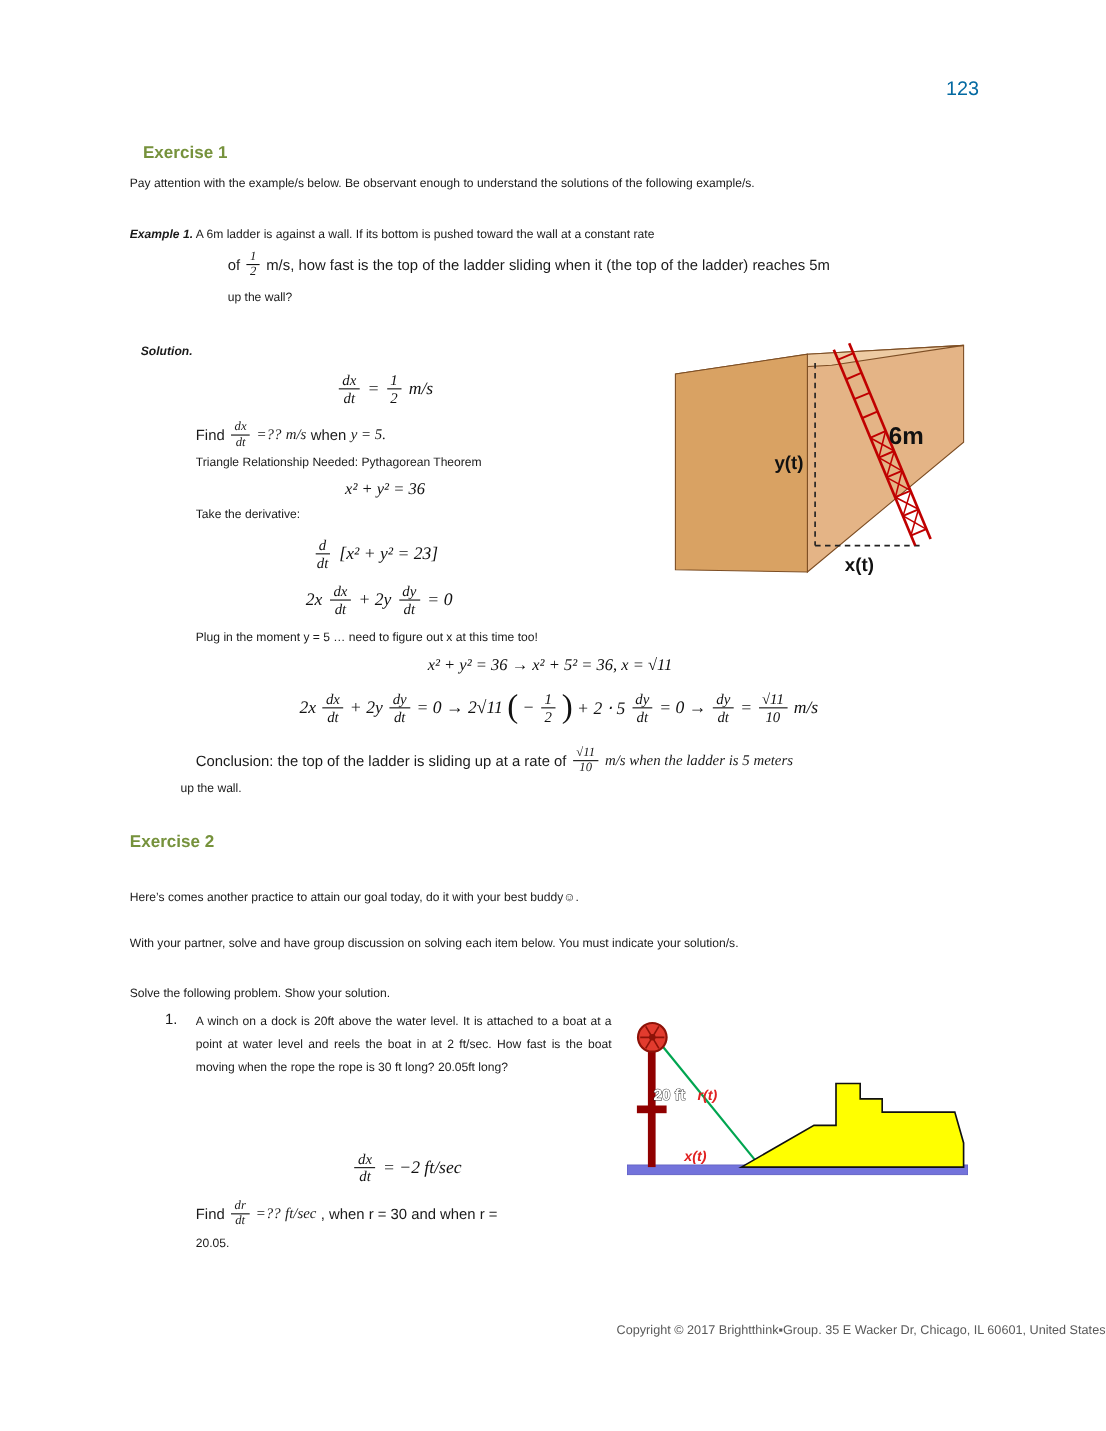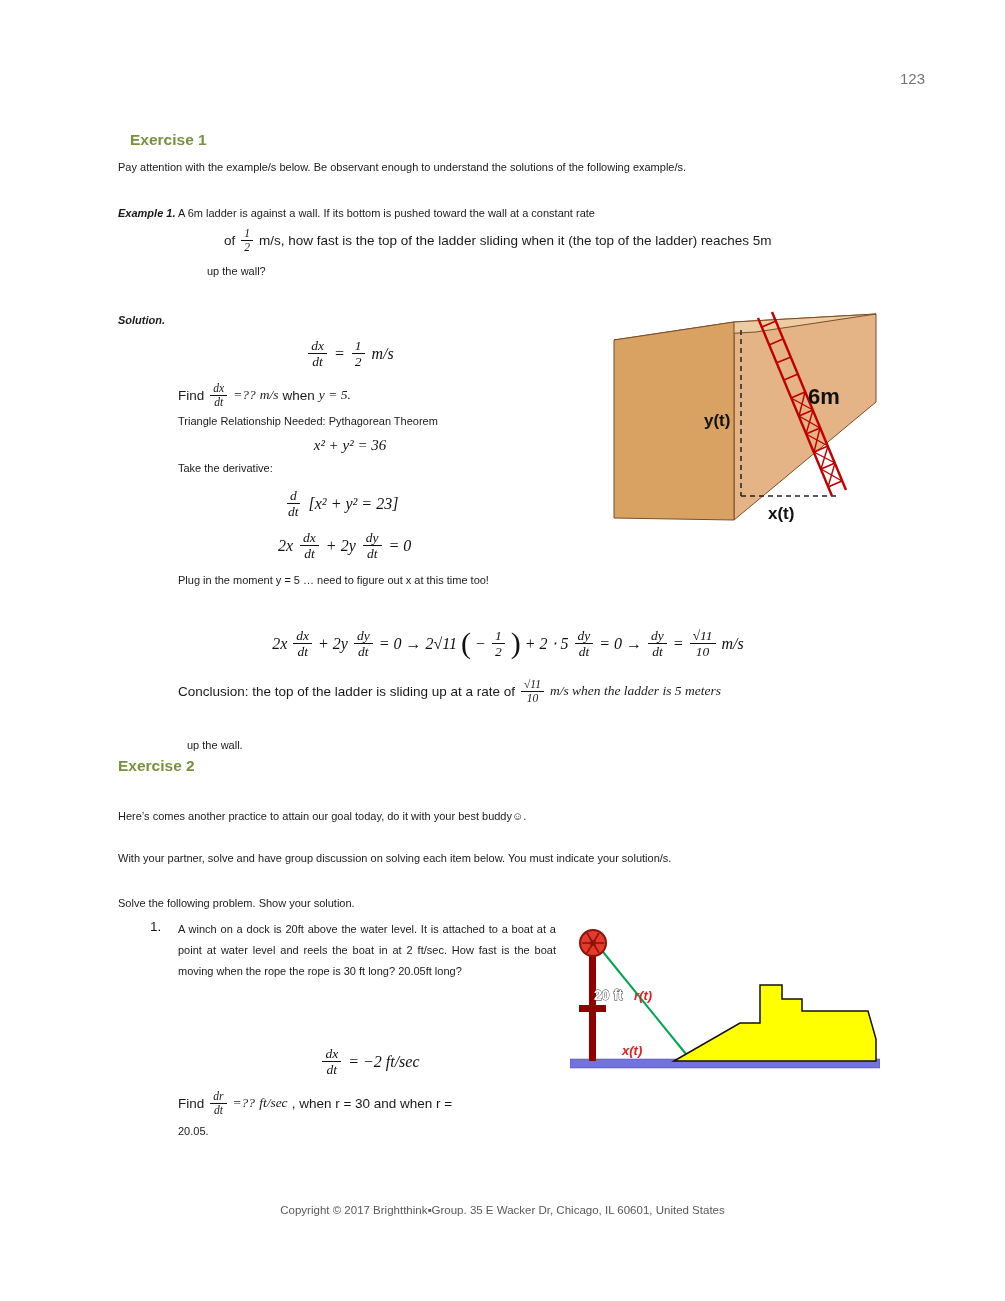--- a/index.html
+++ b/index.html
@@ -25,52 +25,52 @@
   }
   .frac {
     display:inline-flex; flex-direction:column; align-items:center;
     vertical-align:middle; font-family:"Liberation Serif", serif; font-style:italic;
     line-height:1.12; font-size:13.5px; margin:0 2px; text-align:center;
   }
   .frac .fn { display:block; padding:0 3px; border-bottom:1px solid #111; }
   .frac .fd { display:block; padding:0 3px; }
   .frac.sm { font-size:11.5px; }
   .paren { font-size:30px; font-weight:300; font-style:normal; line-height:1; position:relative; top:-1px; }
-  .pagenum { font-size:15px; color:#737373;margin-left:40px; }
-  .footer { font-size:11.5px; color:#595959; text-align:center; width:1005px; }
+  .pagenum { font-size:18px; color:#0369a1; }
+  .footer { font-size:11.5px; color:#595959; text-align:right; width:1005px; }
   .itemnum { font-size:13.5px; }
 </style>
 </head>
 <body>
 
 <div class="page">
 
   <div class="abs pagenum" style="top:70px; left:860px;">123</div>
 
   <div class="abs h-green" style="top:131px; left:118px;margin-left:12px;">Exercise 1</div>
 
   <div class="abs body-text just" style="top:160px; left:118px; width:770px;">Pay attention with the example/s below. Be observant enough to understand the solutions of the following example/s.</div>
 
   <div class="abs body-text" style="top:206px; left:118px; width:775px;">
     <span class="bi">Example 1.</span>
     <span>A 6m ladder is against a wall.  If its bottom is pushed toward the wall at a constant rate</span>
   </div>
 
-  <div class="abs mline" style="top:227px; left:224px;justify-content:flex-end;">
+  <div class="abs mline" style="top:227px; left:207px;justify-content:flex-end;">
     <span class="sans">of</span>
     <span class="frac sm">
         <span class="fn">1</span>
         <span class="fd">2</span>
       </span>
     <span class="sans">m/s, how fast is the top of the ladder sliding when it (the top of the ladder) reaches 5m</span>
   </div>
 
   <div class="abs body-text" style="top:264px; left:207px;">up the wall?</div>
 
-  <div class="abs body-text bi" style="top:313px; left:118px;">Solution.</div>
+  <div class="abs body-text bi" style="top:313px; left:128px;">Solution.</div>
 
   <svg class="abs" style="left:608px; top:306px;" width="270" height="225" viewBox="0 0 270 225">
     <polygon points="126,16 268,8 268,96 126,214" fill="#E4B486" stroke="#7d4e24" stroke-width="1"></polygon>
     <polygon points="6,34 126,16 268,8 148,26" fill="#EDCBA3" stroke="#7d4e24" stroke-width="1"></polygon>
     <polygon points="6,34 126,16 126,214 6,212" fill="#D9A263" stroke="#7d4e24" stroke-width="1"></polygon>
     <line x1="133" y1="24" x2="133" y2="190" stroke="#222" stroke-width="1.5" stroke-dasharray="5 4"></line>
     <line x1="133" y1="190" x2="228" y2="190" stroke="#222" stroke-width="1.5" stroke-dasharray="5 4"></line>
     <g stroke="#C00000" stroke-width="2.4">
       <line x1="150" y1="12" x2="224" y2="190"></line>
       <line x1="164" y1="6" x2="238" y2="184"></line>
@@ -152,20 +152,21 @@
     <span>+ 2y</span>
     <span class="frac">
         <span class="fn">dy</span>
         <span class="fd">dt</span>
       </span>
     <span>= 0</span>
   </div>
 
   <div class="abs body-text" style="top:573px; left:178px;">Plug in the moment y = 5 … need to figure out x at this time too!</div>
 
+  <div class="abs mrow" style="top:597px; left:300px; width:400px; font-size:15px;">x² + y² = 36 → x² + 5² = 36, x = √11</div>
 
   <div class="abs mrow" style="top:628px; left:178px; width:660px; gap:4px;">
     <span>2x</span>
     <span class="frac">
         <span class="fn">dx</span>
         <span class="fd">dt</span>
       </span>
     <span>+ 2y</span>
     <span class="frac">
         <span class="fn">dy</span>
@@ -198,21 +199,21 @@
   </div>
 
   <div class="abs mline" style="top:678px; left:178px;">
     <span class="sans">Conclusion: the top of the ladder is sliding up at a rate of</span>
     <span class="frac sm">
         <span class="fn">√11</span>
         <span class="fd">10</span>
       </span>
     <span class="ser">m/s when the ladder is 5 meters</span>
   </div>
-  <div class="abs body-text" style="top:710px; left:187px;margin-top:28px;">up the wall.</div>
+  <div class="abs body-text" style="top:710px; left:164px;">up the wall.</div>
 
   <div class="abs h-green" style="top:757px; left:118px;">Exercise 2</div>
 
   <div class="abs body-text" style="top:809px; left:118px; width:775px;">Here’s comes another practice to attain our goal today, do it with your best buddy☺.</div>
   <div class="abs body-text" style="top:851px; left:118px; width:790px;">With your partner, solve and have group discussion on solving each item below. You must indicate your solution/s.</div>
   <div class="abs body-text" style="top:896px; left:118px; width:775px;">Solve the following problem. Show your solution.</div>
 
   <div class="abs itemnum" style="top:919px; left:150px;">1.</div>
   <div class="abs body-text just" style="top:919px; left:178px; width:378px; line-height:1.9;">A winch on a dock is 20ft above the water level.  It is attached to a boat at a point at water level and reels the boat in at 2 ft/sec.  How fast is the boat moving when the rope the rope is 30 ft long? 20.05ft long?</div>
 

